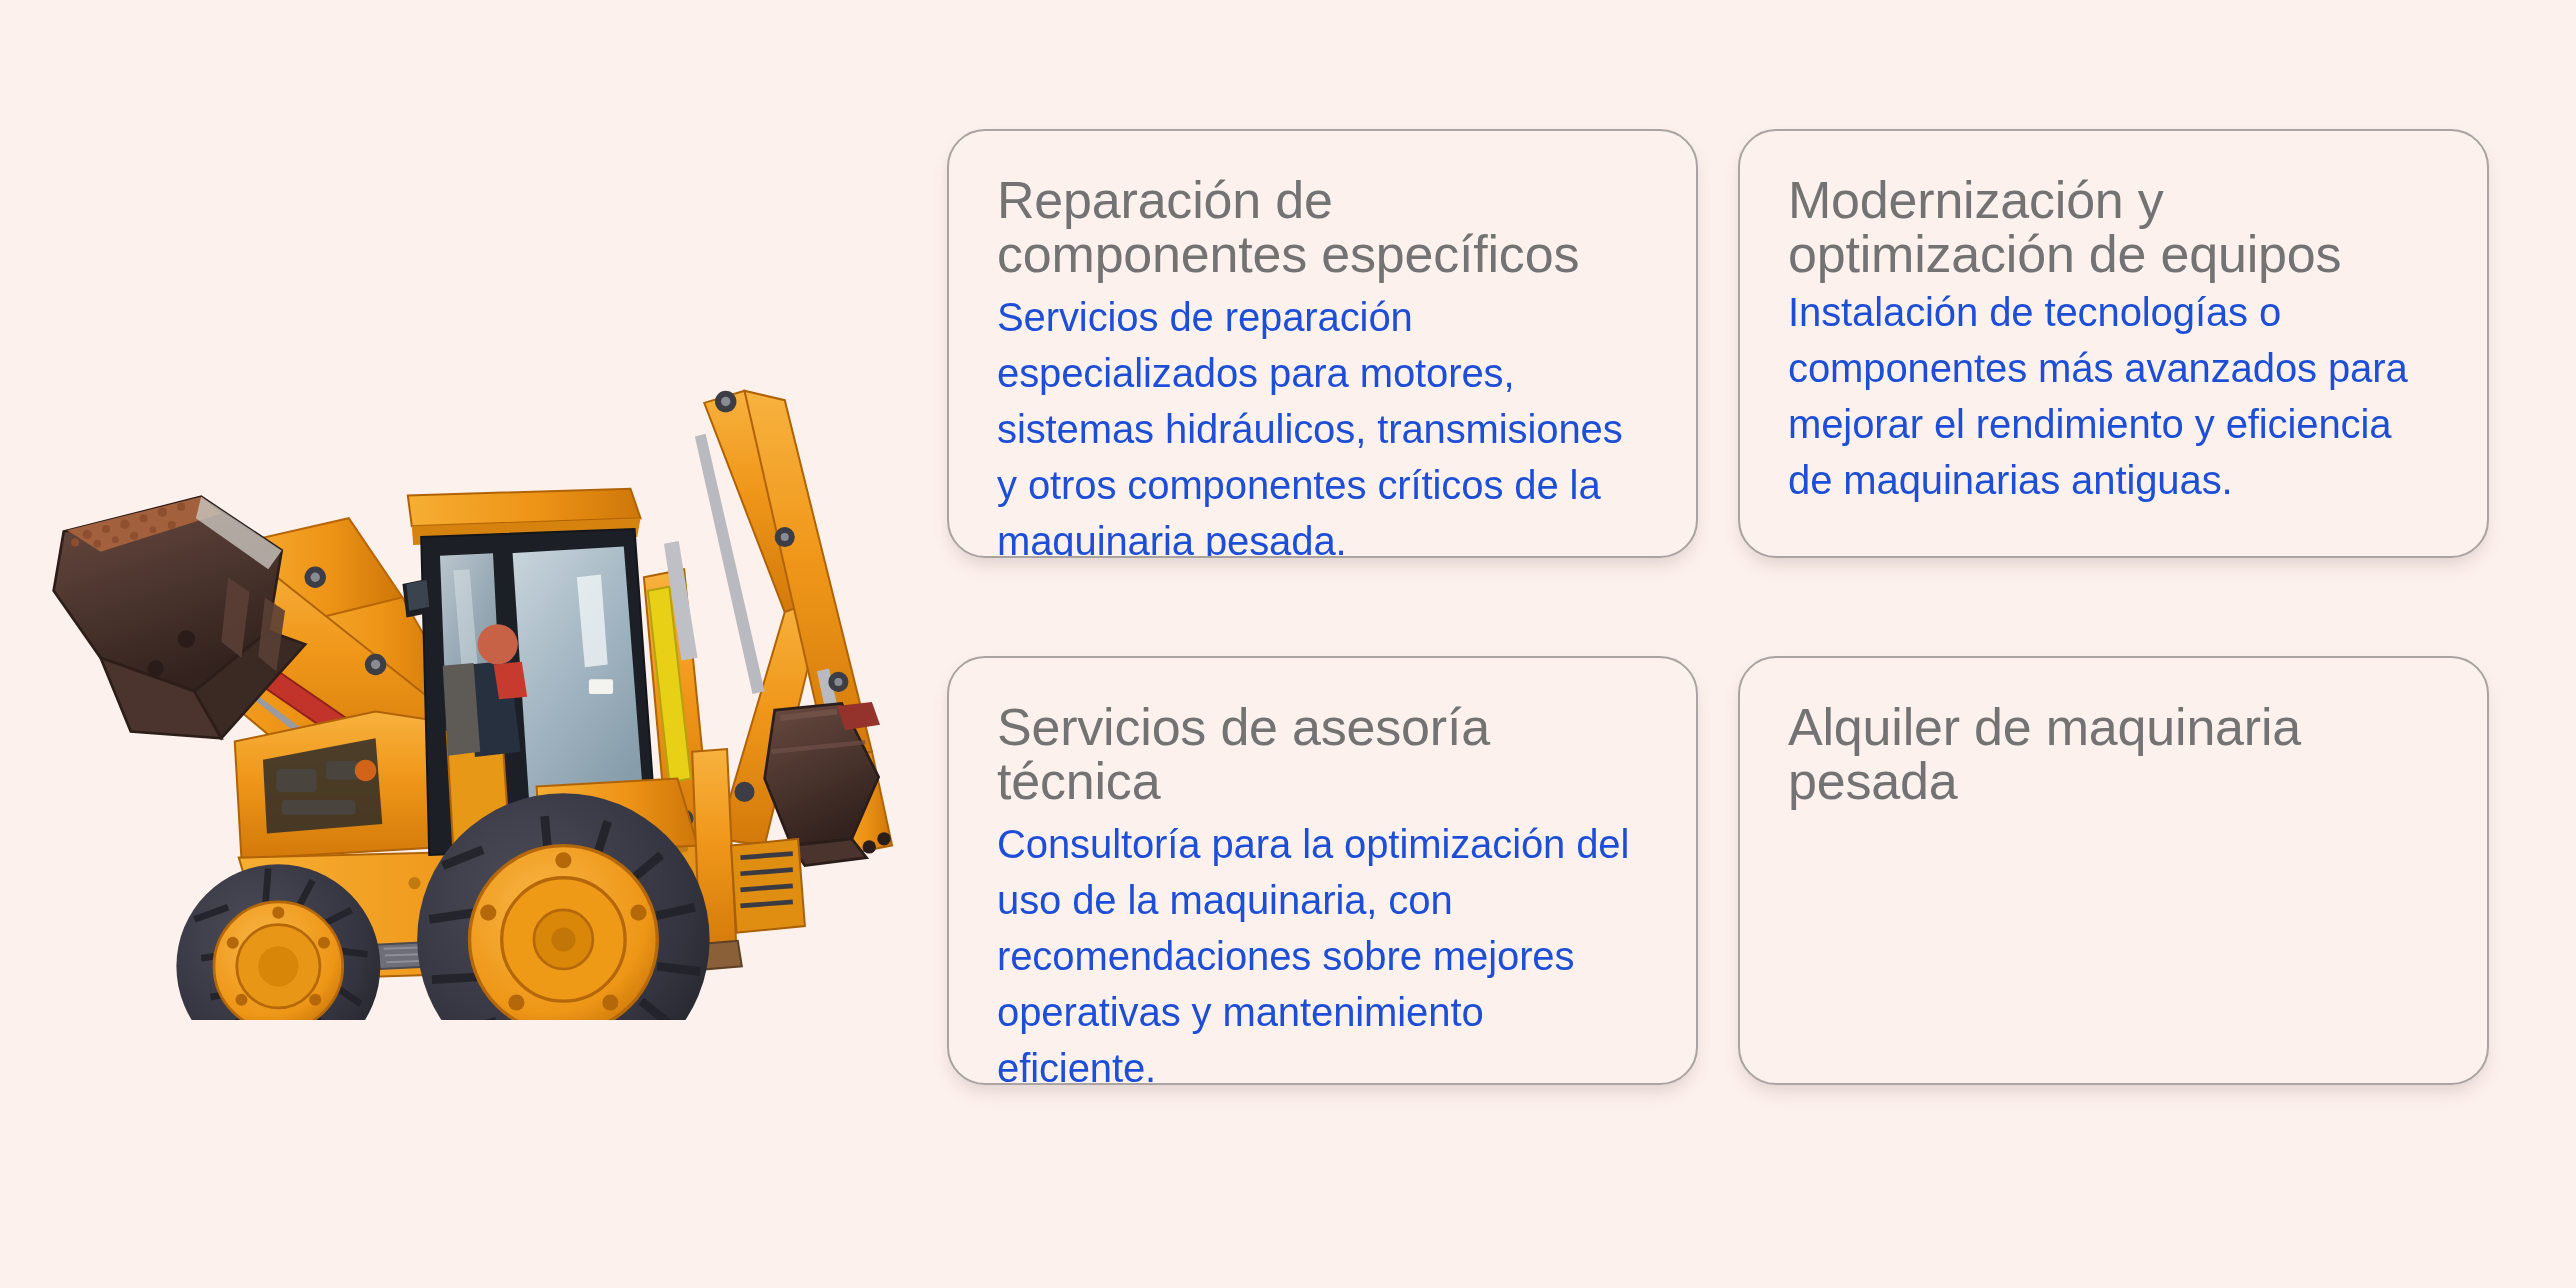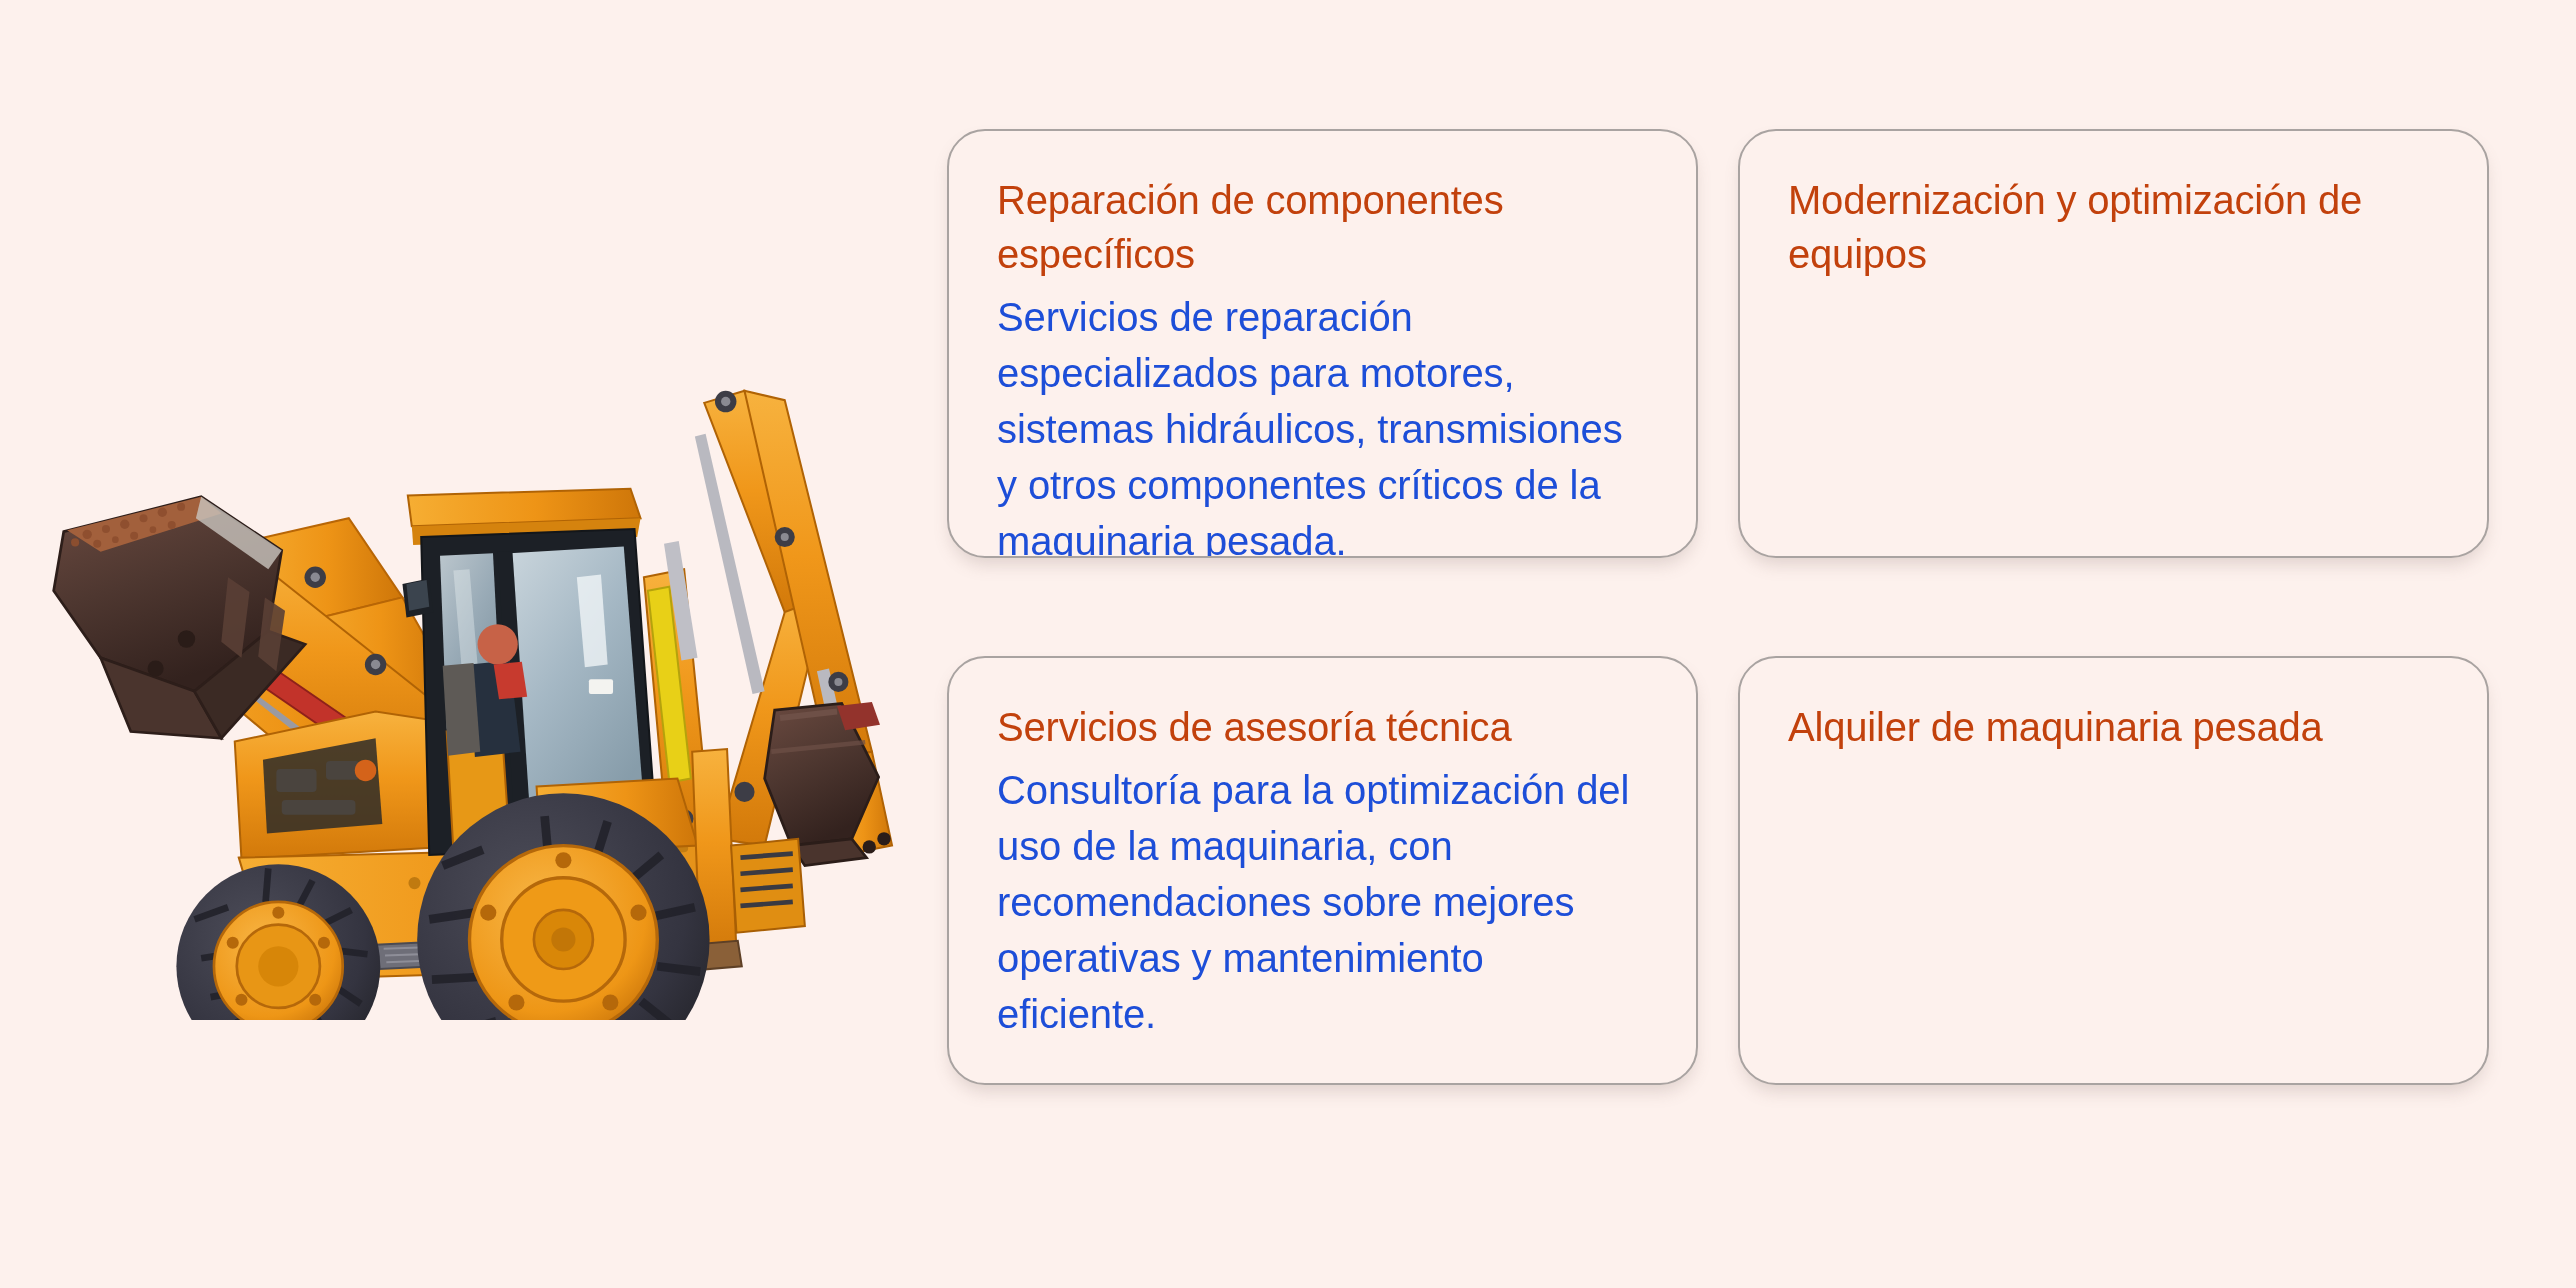--- a/index.html
+++ b/index.html
@@ -34,24 +34,24 @@
     border:2px solid #A9A3A1;
     border-radius:38px;
     box-shadow:0 9.4px 17.4px -4px rgba(120,95,90,.22);
     padding:42px 47px 0 48px;
     box-sizing:border-box;
     overflow:hidden;
   }
 
   .card-title{
     margin:0;
-    font-size:40px;
+    font-size:52px;
     line-height:54px;
     font-weight:400;
-    color:#c2410c;
+    color:#737373;
     letter-spacing:-0.2px;
   }
   .card-body{
     margin:8px 0 0 0;
     font-size:40px;
     line-height:56px;
     font-weight:400;
     color:#1d4ed8;
     letter-spacing:-0.1px;
   }
@@ -333,20 +333,21 @@
 
   <div id="cards-grid">
 
     <div class="card">
       <h2 class="card-title">Reparación de componentes específicos</h2>
       <p class="card-body">Servicios de reparación especializados para motores, sistemas hidráulicos, transmisiones y otros componentes críticos de la maquinaria pesada.</p>
     </div>
 
     <div class="card card--tight">
       <h2 class="card-title">Modernización y optimización de equipos</h2>
+      <p class="card-body">Instalación de tecnologías o componentes más avanzados para mejorar el rendimiento y eficiencia de maquinarias antiguas.</p>
     </div>
 
     <div class="card">
       <h2 class="card-title">Servicios de asesoría técnica</h2>
       <p class="card-body">Consultoría para la optimización del uso de la maquinaria, con recomendaciones sobre mejores operativas y mantenimiento eficiente.</p>
     </div>
 
     <div class="card card--tight">
       <h2 class="card-title">Alquiler de maquinaria pesada</h2>
     </div>

